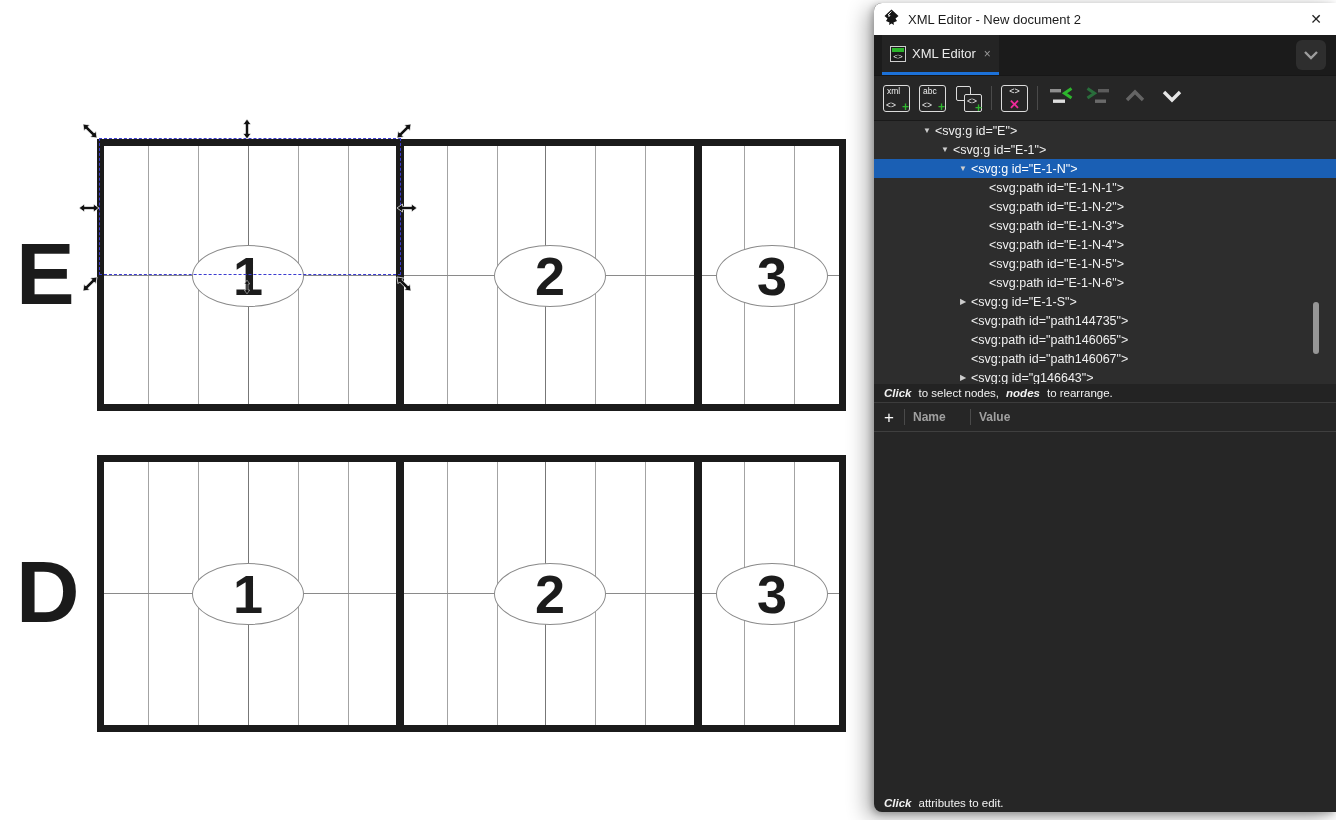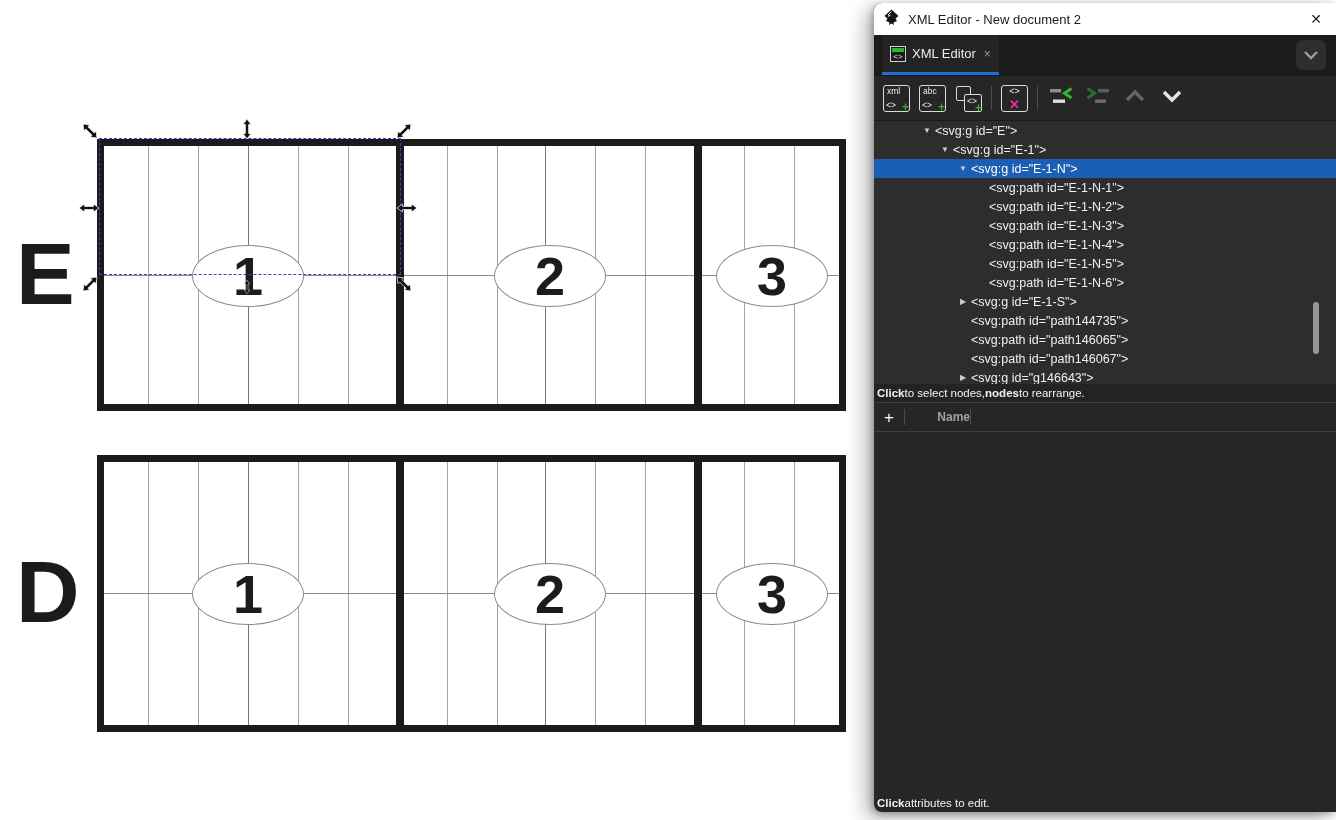--- a/index.html
+++ b/index.html
@@ -78,28 +78,28 @@
   .tree-row{height:19px;display:flex;align-items:center;white-space:pre;color:#f0f0f0;}
   .tree-row.selected{background:#1a5fb4;color:#ffffff;}
   .expander{width:16px;flex:0 0 16px;text-align:center;font-size:8px;color:#cdcdcd;}
   #tree-scroll-thumb{position:absolute;right:17px;top:181px;width:6px;height:52px;background:#969696;
        border-radius:3px;}
 
   
   .hint-bar{height:18px;flex:0 0 18px;display:flex;align-items:center;padding-left:3px;font-size:11.5px;
        color:#f2f2f2;background:#232323;}
   #tree-hint{border-bottom:1px solid #3c3c3c;}
-  .hint-bar b{margin:0;}
+  .hint-bar b{margin:7px;font-style:italic;}
 
   
   #attr-header{height:28px;flex:0 0 28px;display:flex;align-items:center;border-bottom:1px solid #3f3f3f;
        color:#a0a0a0;font-weight:bold;font-size:12px;}
   .col-plus{width:30px;flex:0 0 30px;text-align:center;color:#fafafa;font-weight:normal;font-size:17px;line-height:17px;}
   .col-div{width:1px;flex:0 0 1px;height:16px;background:#4a4a4a;}
-  .col-name{width:57px;flex:0 0 57px;padding-left:8px;box-sizing:content-box;text-align:right;}
+  .col-name{width:57px;flex:0 0 57px;padding-left:8px;box-sizing:content-box;}
   .col-value{flex:1;padding-left:8px;}
   .attr-row{height:27px;display:flex;align-items:center;font-size:12px;color:#f0f0f0;}
   .attr-row .cell-icon{width:30px;flex:0 0 30px;display:flex;justify-content:center;}
   .attr-row .cell-name{width:58px;flex:0 0 58px;padding-left:8px;}
   .attr-row .cell-value{flex:1;padding-left:8px;}
   #attr-spacer{flex:1;}
 
   
   #bottom-row{height:28px;flex:0 0 28px;display:flex;align-items:center;gap:10px;
        padding:0 10px 6px 3px;font-size:12.5px;}
@@ -324,20 +324,21 @@
         <span> to select nodes, </span>
         <b>nodes</b>
         <span> to rearrange.</span>
     </div>
 
     <div id="attr-header">
       <span class="col-plus">+</span>
       <span class="col-div"></span>
       <span class="col-name">Name</span>
       <span class="col-div"></span>
+      <span class="col-value">Value</span>
     </div>
 
 
     <div id="attr-spacer"></div>
 
     <div class="hint-bar" style="background:transparent;">
       <b>Click</b>
         <span> attributes to edit.</span>
     </div>
 

